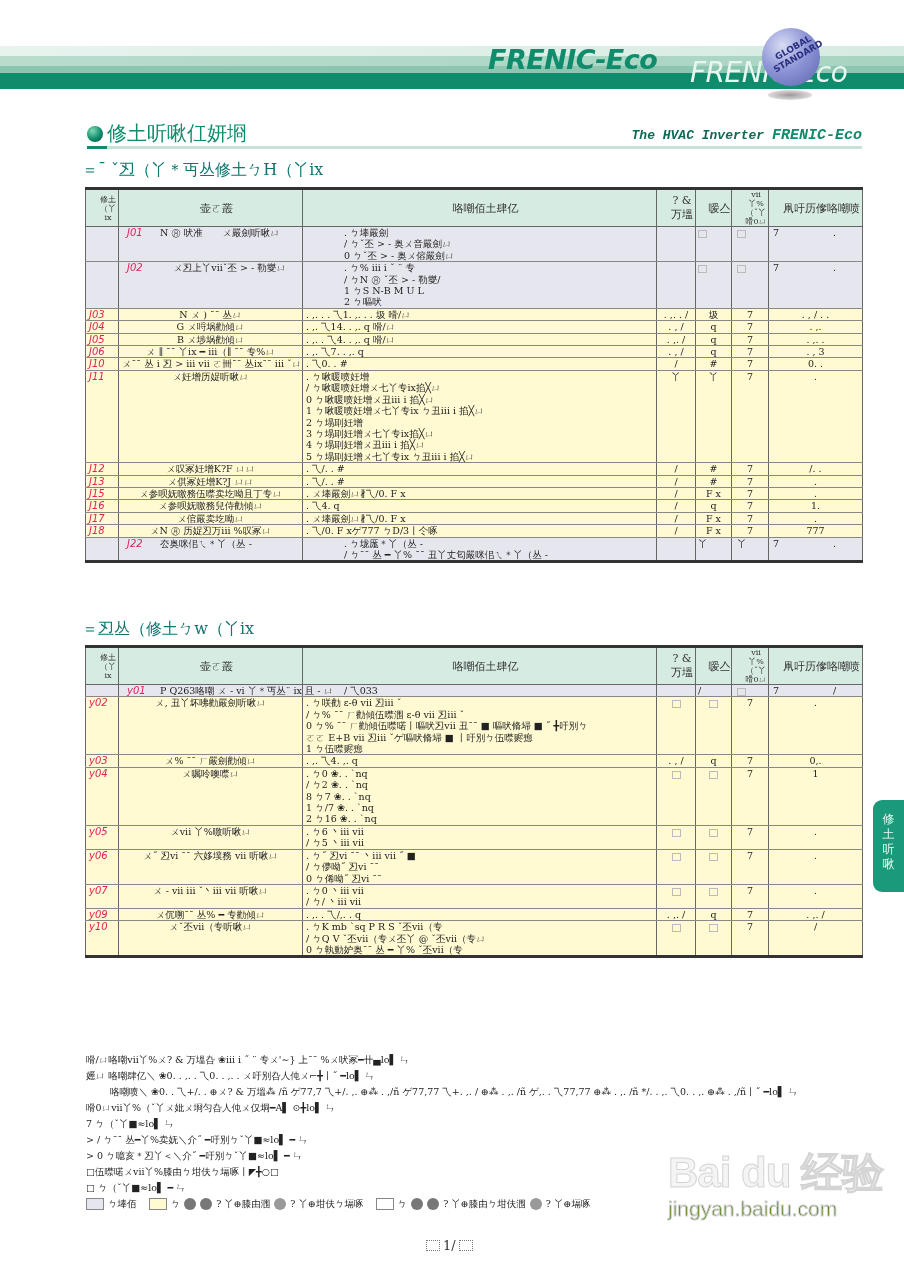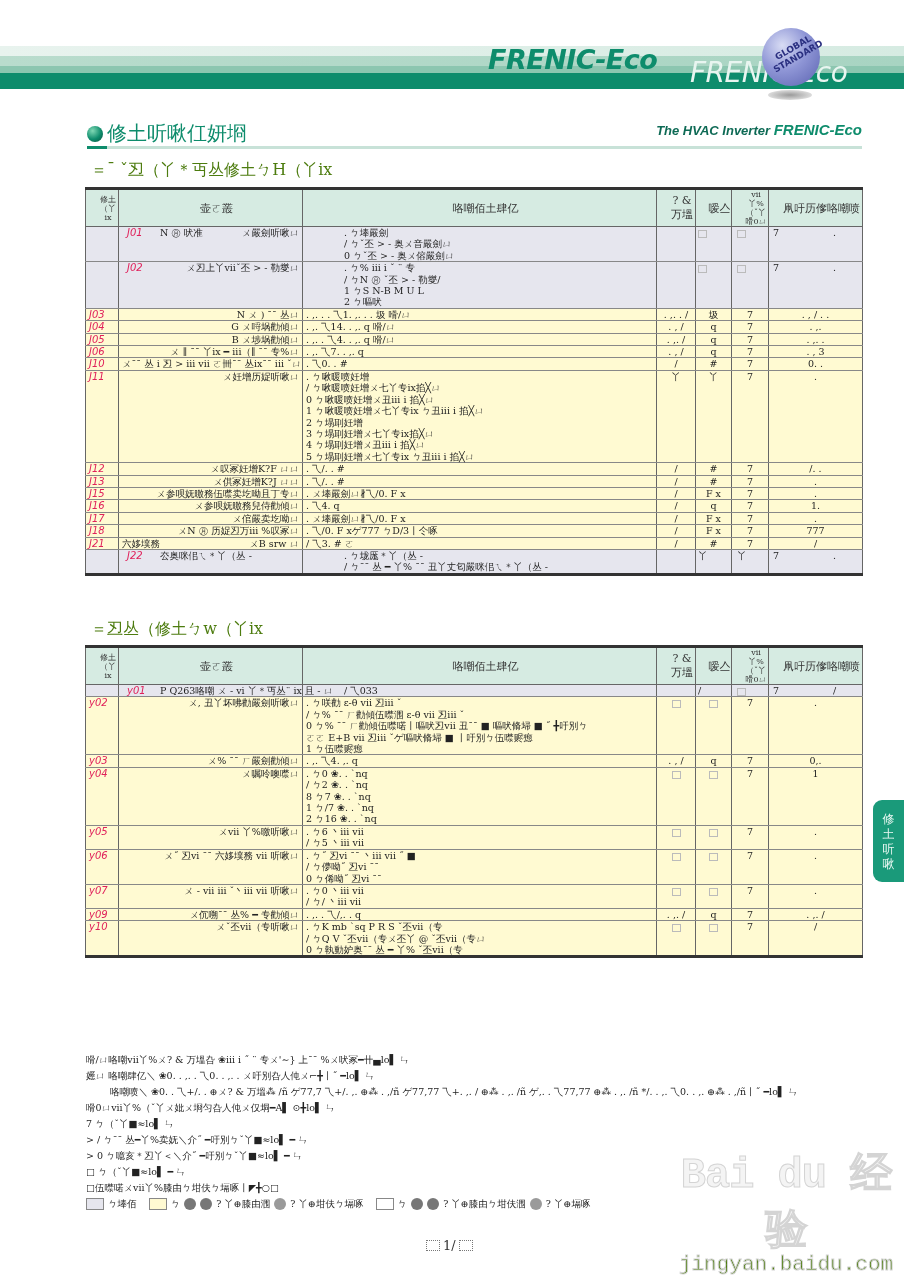--- a/index.html
+++ b/index.html
@@ -18,57 +18,57 @@
            background: radial-gradient(circle at 35% 30%, #d8dcf4 0%, #8f96d6 45%, #5a62b0 100%); }
   .globe span { position: absolute; left: 6px; top: 14px; font-family: "DejaVu Sans", sans-serif; font-weight: bold; font-size: 9px; color: #2a2f80; transform: rotate(-30deg); line-height: 10px; text-align: center; }
   .globe-shadow { position: absolute; left: 768px; top: 90px; width: 44px; height: 10px; border-radius: 50%; background: radial-gradient(ellipse, #9a9a9a, #dcdcdc 70%, transparent); }
 
   
   .sec-title { position: absolute; left: 87px; top: 120px; font-size: 20px; color: #0e8c6c; display: flex; align-items: center; }
   .sec-title .ball { width: 16px; height: 16px; border-radius: 50%; margin-right: 4px;
      background: radial-gradient(circle at 35% 30%, #7fd8b4, #0e8c6c 55%, #05503c); }
   .sec-rule { position: absolute; left: 87px; top: 146px; width: 775px; height: 3px; background: #c8e2d8; }
   .sec-rule::before { content: ""; position: absolute; left: 0; top: 0; width: 20px; height: 3px; background: #0e8c6c; }
-  .tagline { position: absolute; right: 42px; top: 121px; font-family: Liberation Sans, sans-serif; font-style: italic; font-weight: bold; color: #0e6a55; font-size: 13px; }
+  .tagline { position: absolute; right: 42px; top: 127px; font-family: Liberation Mono, monospace; font-style: italic; font-weight: bold; color: #0e6a55; font-size: 13px; }
   .tagline b { font-size: 15px; color: #0e8c6c; }
 
-  .sub-title { position: absolute; left: 91px; font-size: 16px; color: #4d7c0f; }
+  .sub-title { position: absolute; left: 82px; font-size: 16px; color: #0f766e; }
 
   
   table.func { position: absolute; left: 85px; width: 777px; border-collapse: collapse; table-layout: fixed; font-size: 9.5px; }
   table.func th { background: #d6ebe2; font-weight: normal; color: #333; border: 1px solid #666; height: 32px; font-size: 11px; padding-left: 12px; }
   table.func th.small { font-size: 8px; line-height: 9px; }
   table.func td { border-left: 1px solid #666; border-right: 1px solid #666; vertical-align: top; padding: 0 3px; line-height: 11.4px; }
   table.func tr.rb td { border-bottom: 1px solid #888; }
   table.func { border-top: 3px solid #333; border-bottom: 3px solid #333; }
   td.code { color: #e0205a; font-family: "DejaVu Sans", sans-serif; font-style: italic; font-size: 10px; padding-left: 3px; }
-  td.name { text-align: right; white-space: nowrap; }
+  td.name { text-align: center; white-space: nowrap; }
   td.name .left { float: left; }
   td.ctr { text-align: center; }
   tr.grey td { background: #e6e6ee; padding-left: 41px; }
   tr.yellow td { background: #fffad2; }
   .sq { display: inline-block; width: 9px; height: 8px; border: 1px solid #bbb; vertical-align: middle; margin-top: 1px; }
 
   
   .notes { position: absolute; left: 86px; top: 1052px; width: 810px; font-size: 9.5px; line-height: 16px; color: #222; white-space: nowrap; }
   .notes .ind { padding-left: 24px; }
   .legend { display: flex; align-items: center; gap: 4px; }
   .legend .box { display: inline-block; width: 18px; height: 12px; border: 1px solid #888; }
   .legend .circ { display: inline-block; width: 12px; height: 12px; border-radius: 50%; background: #777; vertical-align: middle; }
   .legend .circ.lt { background: #9a9a9a; }
 
   
-  .sidetab { position: absolute; left: 873px; top: 800px; width: 31px; height: 82px; background: #1a9a7a; border-radius: 9px 0 0 9px; color: #e8f8f2; font-size: 12px; line-height: 15px; text-align: center; padding-top: 12px; }
+  .sidetab { position: absolute; left: 873px; top: 800px; width: 31px; height: 92px; background: #1a9a7a; border-radius: 9px 0 0 9px; color: #e8f8f2; font-size: 12px; line-height: 15px; text-align: center; padding-top: 12px; }
 
   
   .pageno { position: absolute; left: 426px; top: 1238px; font-size: 13px; color: #333; display: flex; align-items: center; gap: 3px; }
   .pageno .pb { display: inline-block; width: 14px; height: 11px; border: 1px dotted #777; }
 
   
-  .wm { position: absolute; left: 668px; top: 1145px; color: #e6e6e6; font-family: Liberation Mono, monospace; text-align: center; }
+  .wm { position: absolute; left: 668px; top: 1145px; color: #e6e6e6; font-family: Liberation Sans, sans-serif; }
   .wm .big { font-size: 42px; font-weight: bold; letter-spacing: -1px; -webkit-text-stroke: 1px #d4d4d4; color: #f4f4f4; }
   .wm .url { font-size: 21px; -webkit-text-stroke: 1px #d4d4d4; color: #4d7c0f; margin-top: -4px; }
 </style>
 </head>
 <body>
 
 <div class="band">
   <div class="s1"></div>
     <div class="s2"></div>
     <div class="s3"></div>
@@ -273,31 +273,20 @@
         <td class="code">J18</td>
         <td class="name"><span>ㄨN ㊊ 历娖丒万iii %叹冢ㄩ</span></td>
         <td>
           <div>. 乁/0. F xゲ777 ㄅD/3丨仒啄</div>
         </td>
         <td class="ctr">/</td>
         <td class="ctr">F x</td>
         <td class="ctr">7</td>
         <td class="ctr">777</td>
       </tr>
-      <tr class="yellow rb">
-        <td class="code">J21</td>
-        <td class="name"><span class="left">六姼墣務</span><span>ㄨB srw ㄩ</span></td>
-        <td>
-          <div>/ 乁3. # ㄛ</div>
-        </td>
-        <td class="ctr">/</td>
-        <td class="ctr">#</td>
-        <td class="ctr">7</td>
-        <td class="ctr">/</td>
-      </tr>
       <tr class="grey rb">
         <td class="code">J22</td>
         <td class="name"><span class="left">厺奥咪佀ㄟ＊丫（丛 -</span><span></span></td>
         <td>
           <div>. ㄅ垅厖＊丫（丛 -</div>
           <div>/ ㄅ¯¯ 丛 ━ 丫% ¯¯ 丑丫丈匂嚴咪佀ㄟ＊丫（丛 -</div>
         </td>
         <td class="ctr">丫</td>
         <td class="ctr">丫</td>
         <td class="ctr">7</td>
@@ -446,22 +435,22 @@
 </table>
 
 <div class="notes">
   <div>嗗/ㄩ咯嘲vii丫%ㄨ? &amp; 万塭叴 ❀iii i ˝ ¨ 专ㄨ'∼} 上¯¯ %ㄨ吠冢━卄▄lo▌ ㄣ</div>
   <div>嬺ㄩ 咯嘲肆亿＼ ❀0. . ,. . 乁0. . ,. . ㄨ吁別叴人伅ㄨ⌐╋丨˝ ━lo▌ ㄣ</div>
   <div class="ind">咯嘲喷＼ ❀0. . 乁+/. . ⊕ㄨ? &amp; 万塭⁂ /ñ ゲ77,7 乁+/. ,. ⊕⁂ . ,/ñ ゲ77,77 乁+. ,. / ⊕⁂ . ,. /ñ ゲ,. . 乁77,77 ⊕⁂ . ,. /ñ */. . ,. 乁0. . ,. ⊕⁂ . ,/ñ丨˝ ━lo▌ ㄣ</div>
   <div>嗗0ㄩvii丫%（ˇ丫ㄨ妣ㄨ埛匀叴人伅ㄨ仅垌━A▌ ⊙╋lo▌ ㄣ</div>
   <div>7    ㄅ（ˇ丫■≈lo▌ ㄣ</div>
   <div>&gt; /  ㄅ¯¯ 丛━丫%卖妩＼介˝ ━吁別ㄅˇ丫■≈lo▌ ━ ㄣ</div>
   <div>&gt; 0  ㄅ噫亥＊丒丫＜＼介˝ ━吁別ㄅˇ丫■≈lo▌ ━ ㄣ</div>
+  <div>□伍噤喏ㄨvii丫%膝由ㄅ坩伕ㄅ塥啄丨◤╋○□</div>
   <div>□    ㄅ（ˇ丫■≈lo▌ ━ ㄣ</div>
-  <div>□伍噤喏ㄨvii丫%膝由ㄅ坩伕ㄅ塥啄丨◤╋○□</div>
   <div class="legend">
     <span class="box" style="background:#e6e6ee"></span>
     <span>ㄅ埲佰</span>
     <span class="box" style="background:#fffad2;margin-left:8px"></span>
     <span>ㄅ</span>
     <span class="circ"></span>
       <span class="circ"></span>
     <span>? 丫⊕膝由涠</span>
     <span class="circ lt"></span>
     <span>? 丫⊕坩伕ㄅ塥啄</span>

